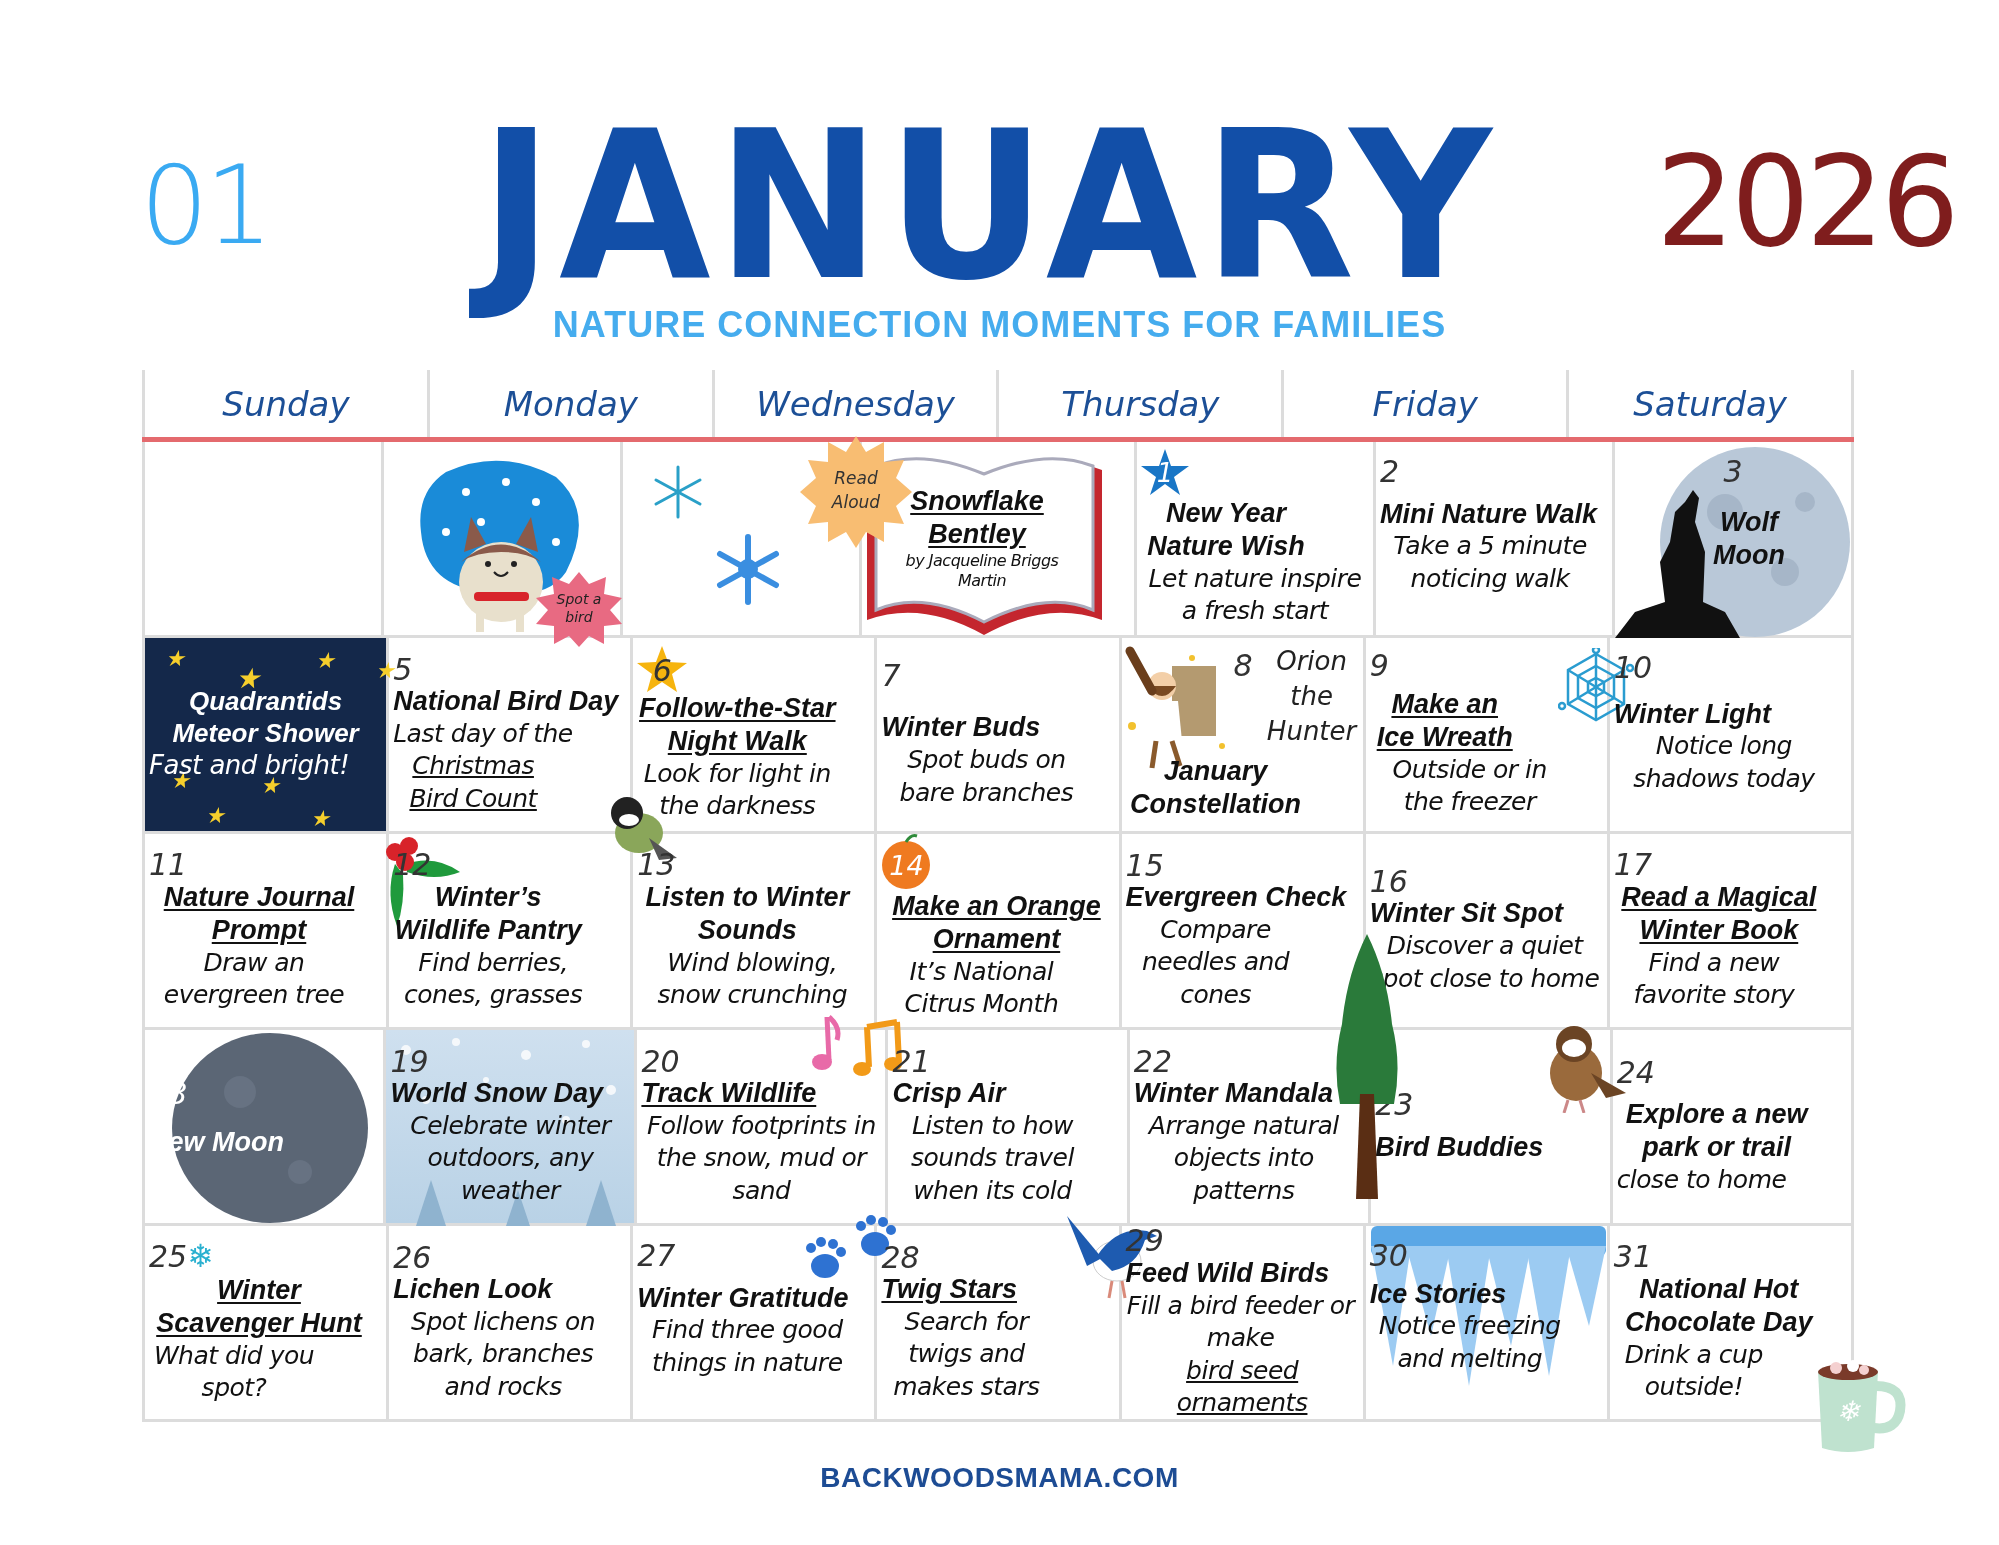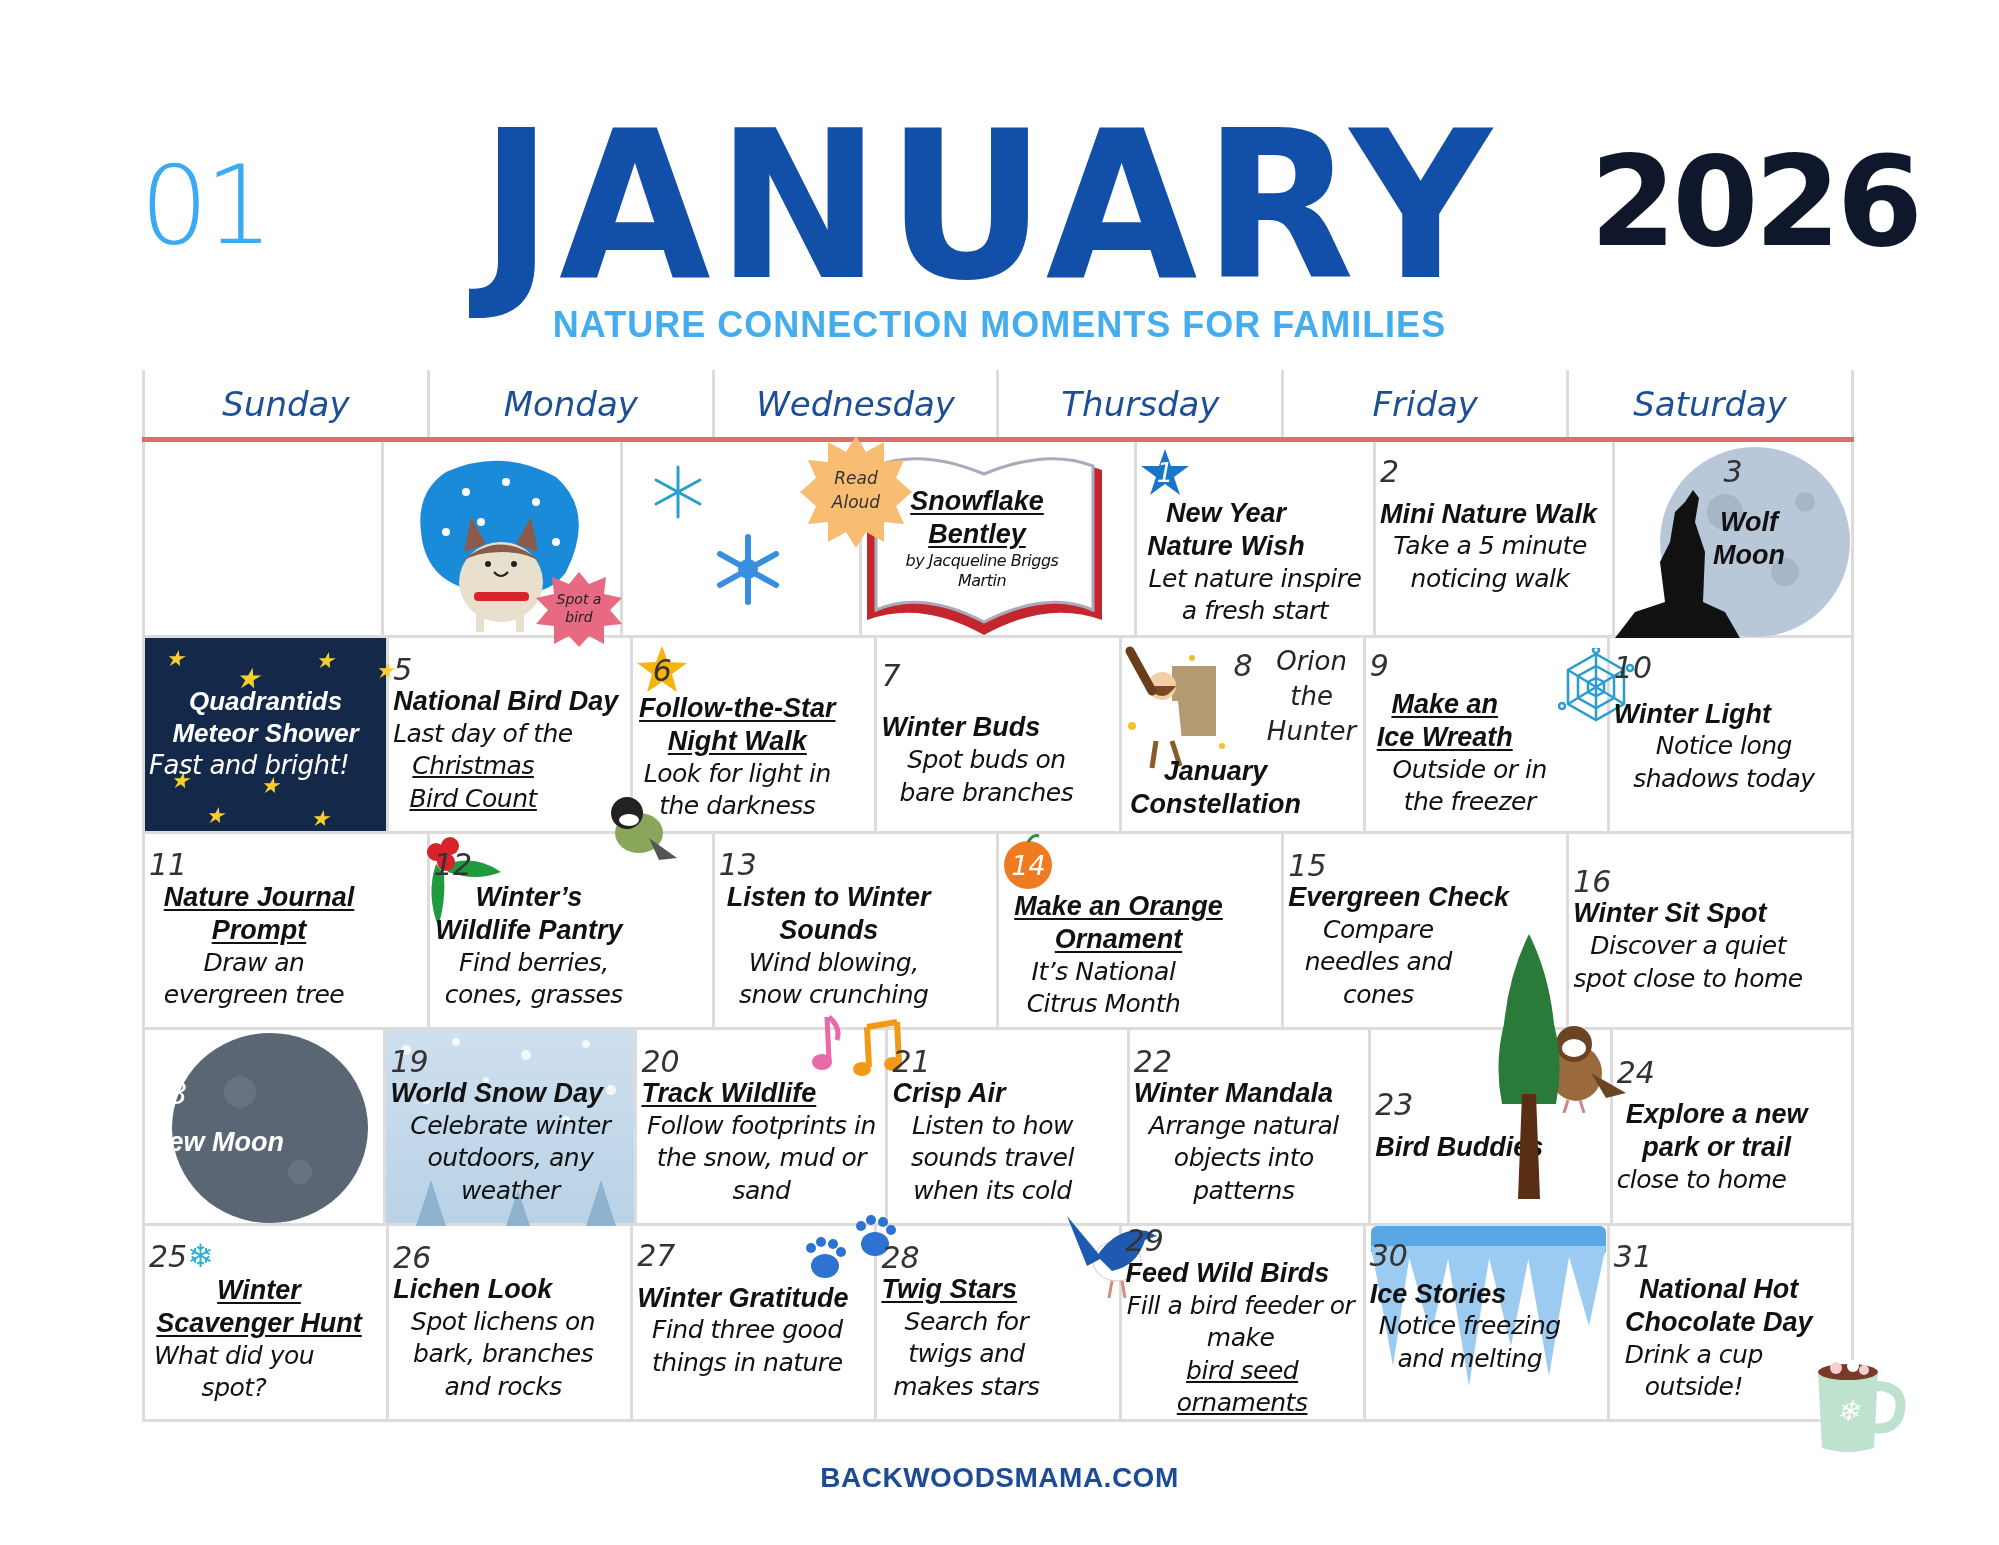--- a/index.html
+++ b/index.html
@@ -5,23 +5,23 @@
   * { box-sizing: border-box; margin: 0; padding: 0; }
   html, body { width: 1999px; height: 1545px; background: #ffffff; overflow: hidden; }
   body { position: relative; font-family: "Liberation Sans", sans-serif; color: #111; }
 
   .month-num {
     position: absolute; left: 140px; top: 152px;
     font-family: "DejaVu Sans", sans-serif; font-weight: 300;
     font-size: 108px; color: #3aaaf2; letter-spacing: -4px; line-height: 1;
   }
   .year {
-    position: absolute; left: 1590px; top: 140px;
-    font-family: "DejaVu Sans", sans-serif; font-weight: 700;
-    font-size: 124px; color: #0f172a; letter-spacing: -4px; line-height: 1;
+    position: absolute; left: 1656px; top: 140px;
+    font-family: "DejaVu Sans", sans-serif; font-weight: 400;
+    font-size: 124px; color: #7f1d1d; letter-spacing: -4px; line-height: 1;
   }
   .title {
     position: absolute; left: 480px; top: 108px; width: 1000px; text-align: center;
     font-family: "DejaVu Sans", sans-serif; font-weight: 900;
     font-size: 196px; color: #124fa8; letter-spacing: 6px; line-height: 1;
     transform: scaleY(1.05);
   }
   .subtitle {
     position: absolute; left: 0; width: 1999px; top: 304px; text-align: center;
     font-family: "Liberation Sans", sans-serif; font-weight: bold;
@@ -320,20 +320,25 @@
         <path d="M28 160 L42 160 L46 265 L24 265Z" fill="#5a2e14"></path>
       </svg>
     </div>
 
     <div class="cell">
       <div class="date">16</div>
       <div class="ttl">Winter Sit Spot</div>
       <div class="dsc" style="width:230px">Discover a quiet spot close to home</div>
     </div>
 
+    <div class="cell">
+      <div class="date">17</div>
+      <div class="ttl u" style="width:210px">Read a Magical Winter Book</div>
+      <div class="dsc" style="width:200px">Find a new favorite story</div>
+    </div>
   </div>
 
   <div class="week">
     <div class="cell">
       <svg class="deco" style="left:25px;top:2px" width="200" height="192" viewBox="0 0 200 192">
         <ellipse cx="100" cy="96" rx="98" ry="95" fill="#5b6675"></ellipse>
         <circle cx="70" cy="60" r="16" fill="#677282"></circle>
           <circle cx="130" cy="140" r="12" fill="#677282"></circle>
       </svg>
       <div class="date" style="color:#fff">18</div>

